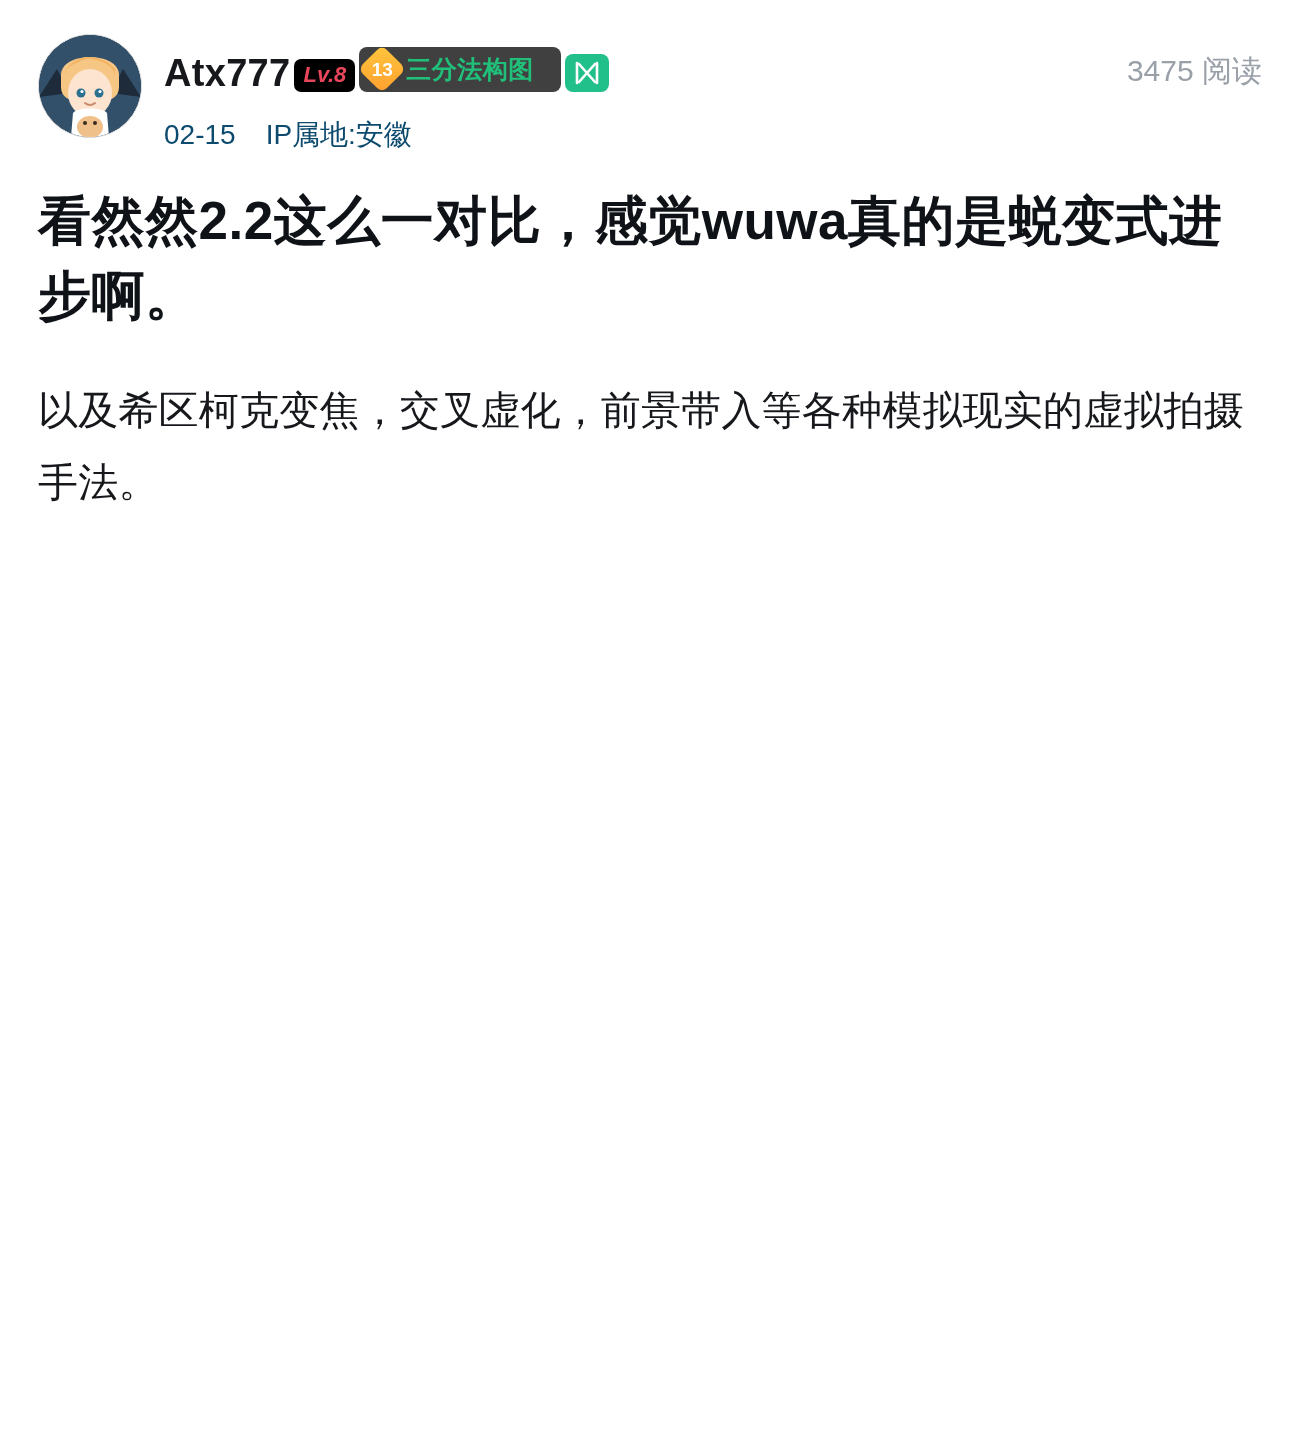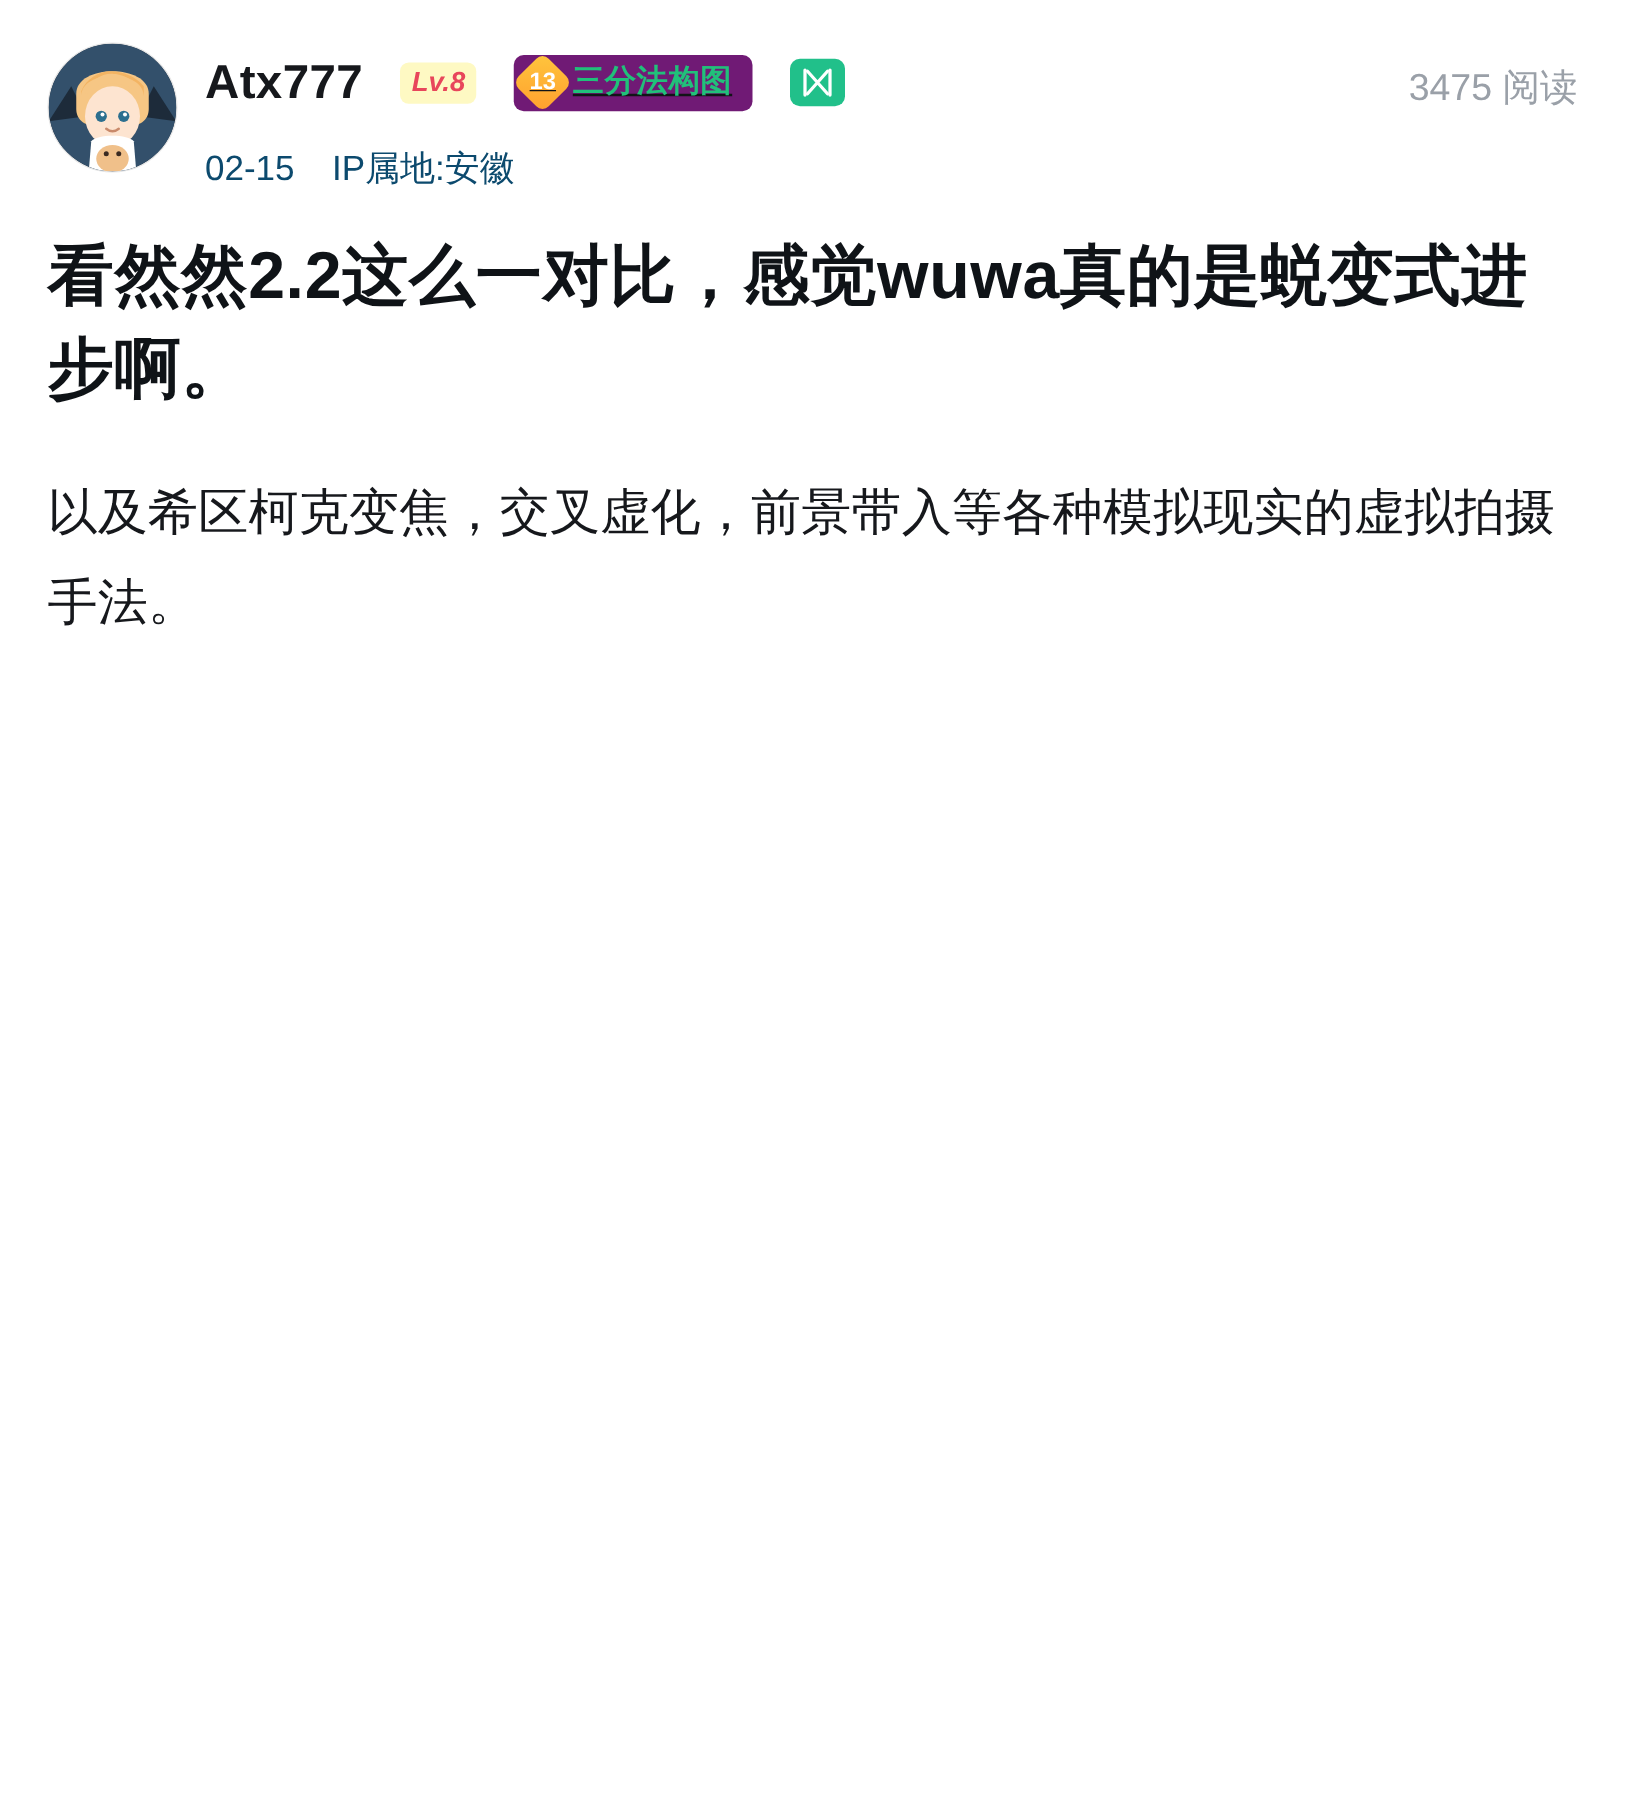--- a/index.html
+++ b/index.html
@@ -41,53 +41,52 @@
   .avatar svg { display: block; width: 100%; height: 100%; }
 
   .head-main {
     margin-left: 22px;
     padding-top: 6px;
     flex: 1 1 auto;
     min-width: 0;
   }
   .name-row {
     display: flex;
-    align-items: center;
-    gap: 30px;
+    align-items: flex-end;
+    gap: 4px;
     height: 52px;
   }
   .username {
     font-size: 38px;
     font-weight: 600;
     color: #16181c;
     letter-spacing: 0.3px;
     line-height: 1;
   }
   .badge-level {
     display: inline-flex;
     align-items: center;
     justify-content: center;
-    background: #fef9c3;
+    background: #000000;
     color: #e8465b;
     font-size: 22px;
     font-weight: 700;
     border-radius: 7px;
     padding: 5px 9px 6px 9px;
     line-height: 1;
     font-style: italic;
   }
   .badge-fans {
     display: inline-flex;
     align-items: center;
     gap: 7px;
-    background: #701a75;
+    background: #404040;
     border-radius: 8px;
-    padding: 5px 16px 6px 6px;
-    line-height: 1;
-    text-decoration: underline;
+    padding: 5px 27px 6px 6px;
+    line-height: 1;
   }
   .fans-num {
     position: relative;
     display: inline-flex;
     align-items: center;
     justify-content: center;
     width: 34px;
     height: 34px;
     color: #fff;
     font-size: 19px;

